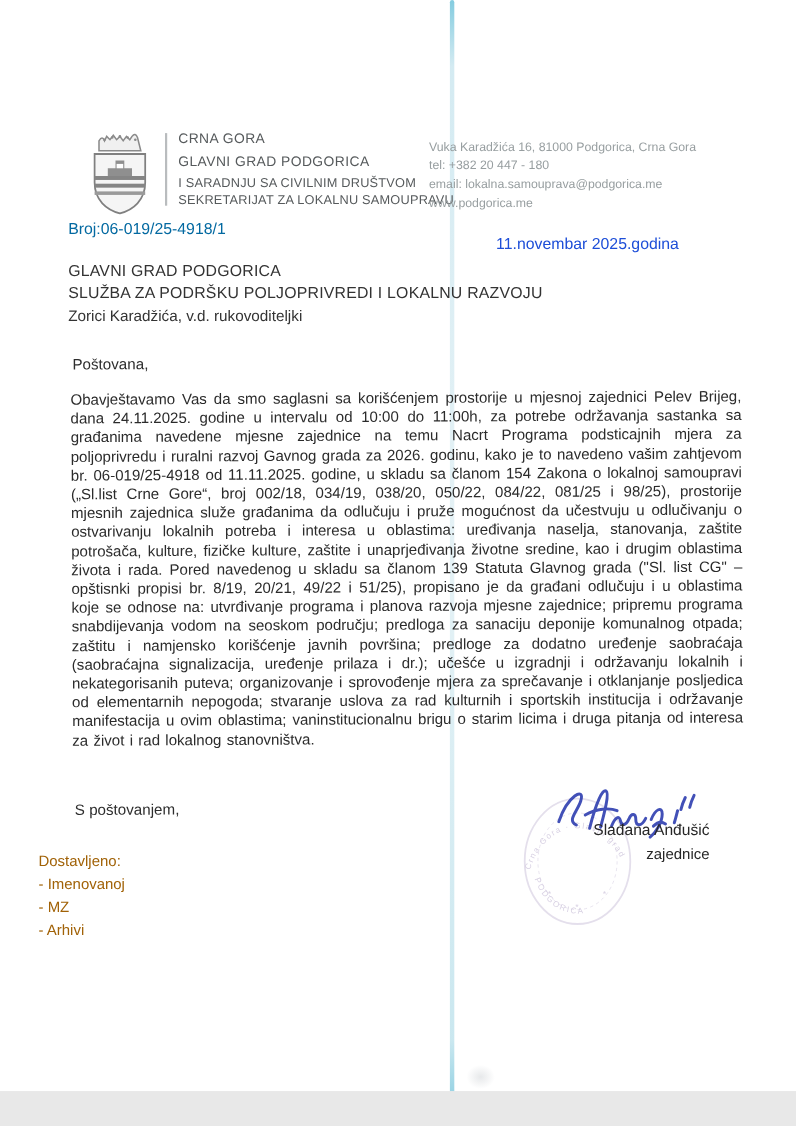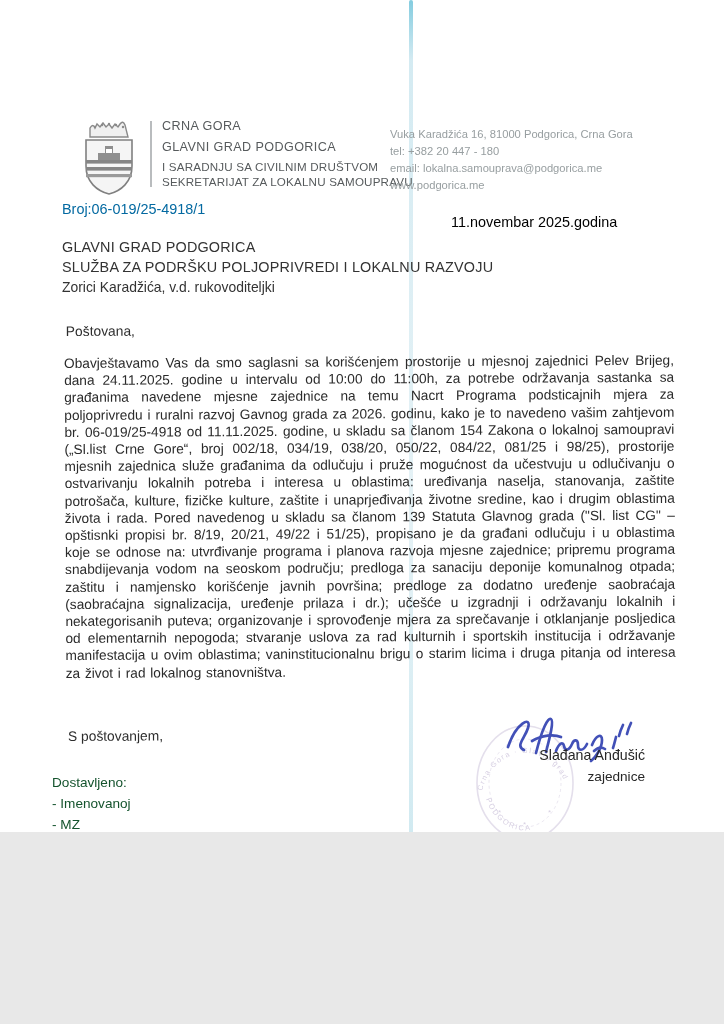--- a/index.html
+++ b/index.html
@@ -1,18 +1,18 @@
 <!DOCTYPE html>
 <html><head>
 <meta charset="utf-8">
 <style>
   html, body { margin: 0; padding: 0; background: #e8e8e8; }
   .page {
     position: relative;
-    width: 724px; height: 832px;
+    width: 724px; height: 992px;
     margin: 0 auto;
     background: #ffffff;
     overflow: hidden;
     font-family: "Liberation Sans", sans-serif;
     color: #2d2d2d;
   }
   
   .scan-streak {
     position: absolute; left: 409px; top: 0; width: 4px; height: 1006px;
     background: linear-gradient(
@@ -30,41 +30,41 @@
   }
   
   .coat { position: absolute; left: 76px; top: 114px; }
   .hdr-divider { position: absolute; left: 150px; top: 121px; width: 2px; height: 66px; background: #b9bcbe; }
   .org-block { position: absolute; left: 162px; top: 119px; color: #565a5c; }
   .org-line-lg { font-size: 12.6px; letter-spacing: .4px; margin-bottom: 6.5px; white-space: nowrap; }
   .org-line-sm { font-size: 11.6px; letter-spacing: .2px; margin-bottom: 1.5px; white-space: nowrap; }
   .contact-block { position: absolute; left: 390px; top: 126px; color: #979ea0; font-size: 11.2px; line-height: 17px; white-space: nowrap; }
   
   .ref-number { position: absolute; left: 62px; top: 201px; font-size: 14.4px; color: #0369a1; }
-  .letter-date { position: absolute; left: 451px; top: 214px; font-size: 14.4px; color: #000000; }
+  .letter-date { position: absolute; left: 451px; top: 214px; font-size: 14.4px; color: #1d4ed8; }
   
   .recipient { position: absolute; left: 62px; top: 237px; color: #333; }
   .recipient .r1, .recipient .r2 { font-size: 14.4px; line-height: 20px; letter-spacing: .2px; white-space: nowrap; }
   .recipient .r3 { font-size: 13.9px; line-height: 20px; white-space: nowrap; }
   
   .letter-skew { position: absolute; left: 0; top: 0; width: 724px; transform: rotate(-0.3deg); transform-origin: 62px 360px; }
   .salutation { position: absolute; left: 66px; top: 324px; font-size: 13.8px; }
   .body-par {
     position: absolute; left: 64px; top: 355px; width: 610px;
     font-size: 13.7px; line-height: 17.2px; text-align: justify;
     color: #2b2b2b; word-spacing: 1px;
   }
   .closing { position: absolute; left: 66px; top: 729px; font-size: 13.8px; }
   
   .sig-overlay { position: absolute; left: 420px; top: 695px; width: 280px; height: 175px; }
   .signer { position: absolute; left: 465px; top: 745px; width: 180px; text-align: right; color: #272727; }
   .signer .sname { font-size: 14.2px; line-height: 21px; }
   .signer .stitle { font-size: 13.6px; line-height: 21px; }
   
-  .distribution { position: absolute; left: 52px; top: 772px; font-size: 13.6px; line-height: 21px; color: #14532d; }
+  .distribution { position: absolute; left: 35px; top: 772px; font-size: 13.6px; line-height: 21px; color: #a16207; }
 </style>
 </head>
 <body>
 
 <div class="page">
 
   <div class="scan-streak"></div>
   <div class="smudge"></div>
 
   <div class="coat">

